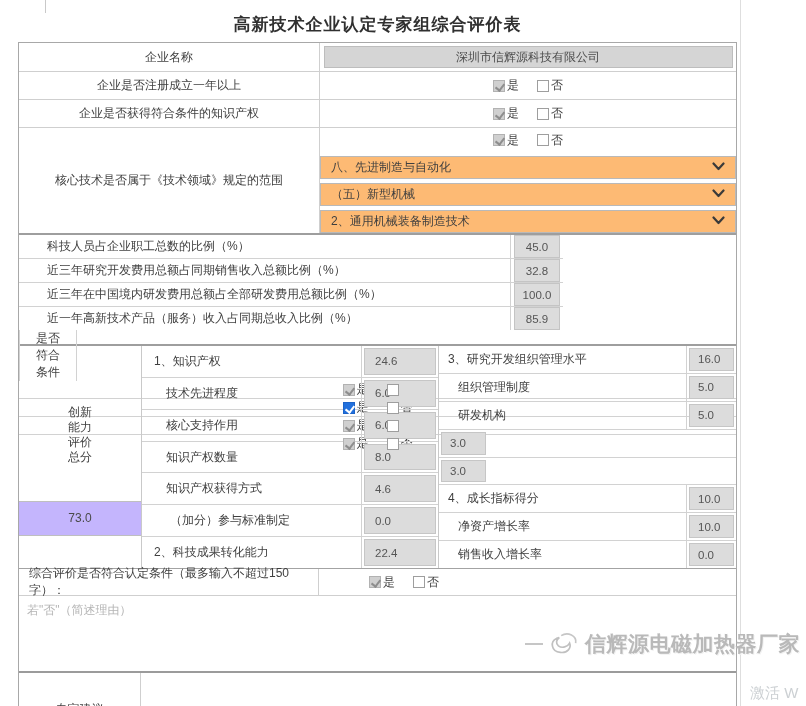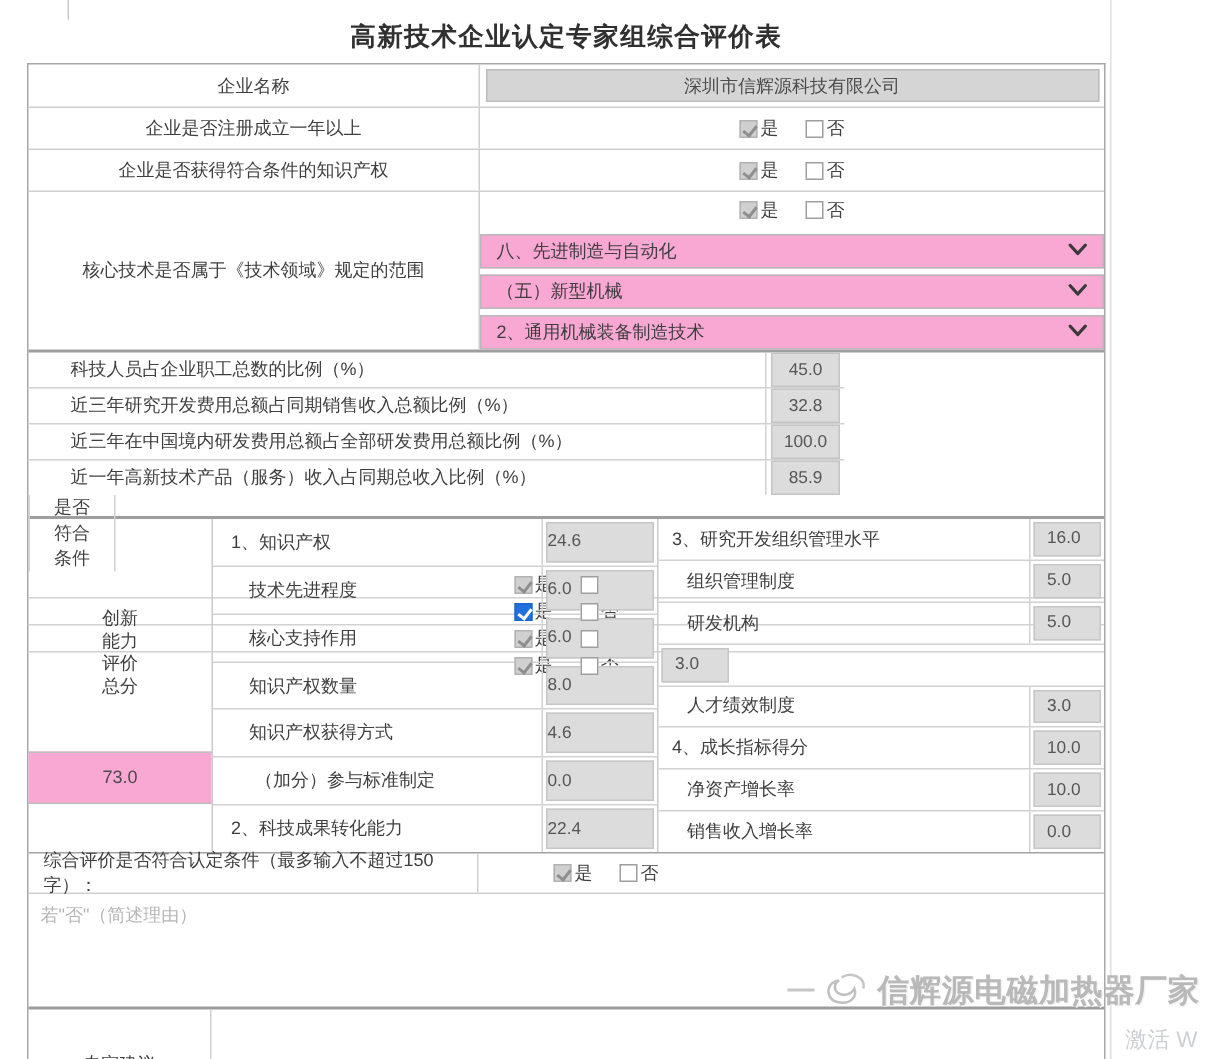--- a/index.html
+++ b/index.html
@@ -19,21 +19,21 @@
   
   .a-row{height:27px;display:flex;border-bottom:1px solid #cfcfcf;}
   .a-row.first{height:28px;}
   .a-label{width:300px;border-right:1px solid #cfcfcf;display:flex;align-items:center;justify-content:center;text-align:center;}
   .a-value{flex:1;display:flex;align-items:center;justify-content:center;}
   .company-box{width:407px;height:20px;background:#d5d5d5;border:1px solid #bdbdbd;
     display:flex;align-items:center;justify-content:center;color:#4c4c4c;}
   .a-row4{height:105px;display:flex;}
   .a4-right{flex:1;display:flex;flex-direction:column;}
   .a4-cbrow{height:24px;display:flex;align-items:center;justify-content:center;}
-  .dropdown{height:21px;margin-top:4px;border:1px solid #b9b9b9;background:#f9a8d4;
+  .dropdown{height:21px;margin-top:4px;border:1px solid #b9b9b9;background:#fdba74;
     display:flex;align-items:center;padding:0 10px;position:relative;cursor:default;}
   .dd-chevron{position:absolute;right:10px;top:5px;}
   
   .cbg{display:flex;align-items:center;}
   .cb{width:12px;height:12px;box-sizing:border-box;border:1px solid #9e9e9e;background:#fff;position:relative;display:inline-block;flex:none;}
   .cb.checked-gray{background:#d0d0d0;border-color:#b2b2b2;}
   .cb.checked-blue{background:#2170dd;border-color:#1d64c8;}
   .cb.checked-gray::after,.cb.checked-blue::after{
     content:"";position:absolute;left:3px;top:1px;width:4px;height:7px;
     border-right:2px solid #8e8e8e;border-bottom:2px solid #8e8e8e;transform:rotate(38deg);}
@@ -52,31 +52,31 @@
   .b-cond{width:56px;border-left:1px solid #d2d2d2;border-right:1px solid #d2d2d2;
     display:flex;flex-direction:column;align-items:center;justify-content:center;line-height:17px;}
   .b-cb{flex:1;display:flex;flex-direction:column;}
   .b-cbrow{flex:1;display:flex;align-items:center;justify-content:center;border-bottom:1px solid #d2d2d2;}
   .b-cbrow:last-child{border-bottom:none;}
   
   .secC{display:flex;border-top:2px solid #9e9e9e;height:222px;}
   .c-left{width:122px;flex:none;border-right:1px solid #c9c9c9;display:flex;flex-direction:column;justify-content:center;gap:28px;}
   .c-left-lines{text-align:center;line-height:15px;margin-bottom:8px;}
   .c-left-lines span{display:block;}
-  .score-box{height:33px;background:#f9a8d4;border-top:1px solid #bfbfbf;border-bottom:1px solid #bfbfbf;
+  .score-box{height:33px;background:#c4b5fd;border-top:1px solid #bfbfbf;border-bottom:1px solid #bfbfbf;
     display:flex;align-items:center;justify-content:center;color:#4a4a4a;margin-bottom:-26px;}
   .c-mid{width:296px;flex:none;display:flex;flex-direction:column;border-right:1px solid #c9c9c9;}
   .c-mrow{flex:1;display:flex;border-bottom:1px solid #d2d2d2;}
   .c-mrow:last-child{border-bottom:none;}
   .c-mlabel{flex:1;border-right:1px solid #d2d2d2;padding:7px 0 0 12px;}
   .c-mlabel.ind{padding-left:24px;}
   .c-mlabel.ind2{padding-left:28px;}
   .c-mval{width:76px;display:flex;}
   .valbox{flex:1;margin:2px;background:#dcdcdc;border:1px solid #c6c6c6;
-    display:flex;align-items:center;color:#555;font-size:11.5px;}
+    display:flex;align-items:center;padding-left:10px;color:#555;font-size:11.5px;}
   .c-right{flex:1;display:flex;flex-direction:column;}
   .c-rrow{flex:1;display:flex;border-bottom:1px solid #d2d2d2;}
   .c-rrow:last-child{border-bottom:none;}
   .c-rlabel{flex:1;border-right:1px solid #d2d2d2;display:flex;align-items:center;padding-left:9px;}
   .c-rlabel.ind{padding-left:19px;}
   .c-rval{width:49px;display:flex;}
   .c-rval .valbox{padding-left:8px;}
   
   .secD{display:flex;height:26px;border-top:1px solid #a3a3a3;gap:36px;}
   .d-label{width:300px;box-sizing:border-box;border-right:1px solid #cfcfcf;display:flex;align-items:center;padding-left:10px;}
@@ -85,21 +85,21 @@
   .reason-area{width:100%;height:100%;box-sizing:border-box;border:none;outline:none;resize:none;
     padding:6px 8px;font-size:12px;font-family:inherit;color:#444;background:transparent;}
   .reason-area::placeholder{color:#b5b5b5;}
   .secF{display:flex;height:62px;border-top:2px solid #9b9b9b;}
   .f-label{width:122px;box-sizing:border-box;border-right:1px solid #cfcfcf;
     display:flex;justify-content:center;align-items:flex-start;padding-top:28px;}
   .f-content{flex:1;}
   
   .page-edge-line{position:absolute;left:740px;top:0;width:1px;height:706px;background:#dedede;}
   .top-tick{position:absolute;left:45px;top:0;width:1px;height:13px;background:#c9c9c9;}
-  .watermark{position:absolute;left:525px;top:646px;display:flex;align-items:center;gap:5px;
+  .watermark{position:absolute;left:525px;top:630px;display:flex;align-items:center;gap:5px;
     color:#b9b9b9;font-weight:bold;font-size:21px;letter-spacing:0.5px;white-space:nowrap;
     text-shadow:1px 1px 0 #f2f2f2;}
   .wm-dash{width:18px;height:2px;background:#c6c6c6;flex:none;}
   .activation{position:absolute;left:750px;top:684px;font-size:15px;color:#ccd0d3;white-space:nowrap;}
 </style>
 </head>
 <body>
 
 <div class="page-title">高新技术企业认定专家组综合评价表</div>
 <div class="top-tick"></div>
@@ -317,21 +317,20 @@
           <div class="c-rval">
             <div class="valbox">5.0</div>
           </div>
         </div>
       <div class="c-rrow">
           <div class="c-rval">
             <div class="valbox">3.0</div>
           </div>
         </div>
       <div class="c-rrow">
-          <div class="c-rlabel ind">人才绩效制度</div>
           <div class="c-rval">
             <div class="valbox">3.0</div>
           </div>
         </div>
       <div class="c-rrow">
           <div class="c-rlabel">4、成长指标得分</div>
           <div class="c-rval">
             <div class="valbox">10.0</div>
           </div>
         </div>

